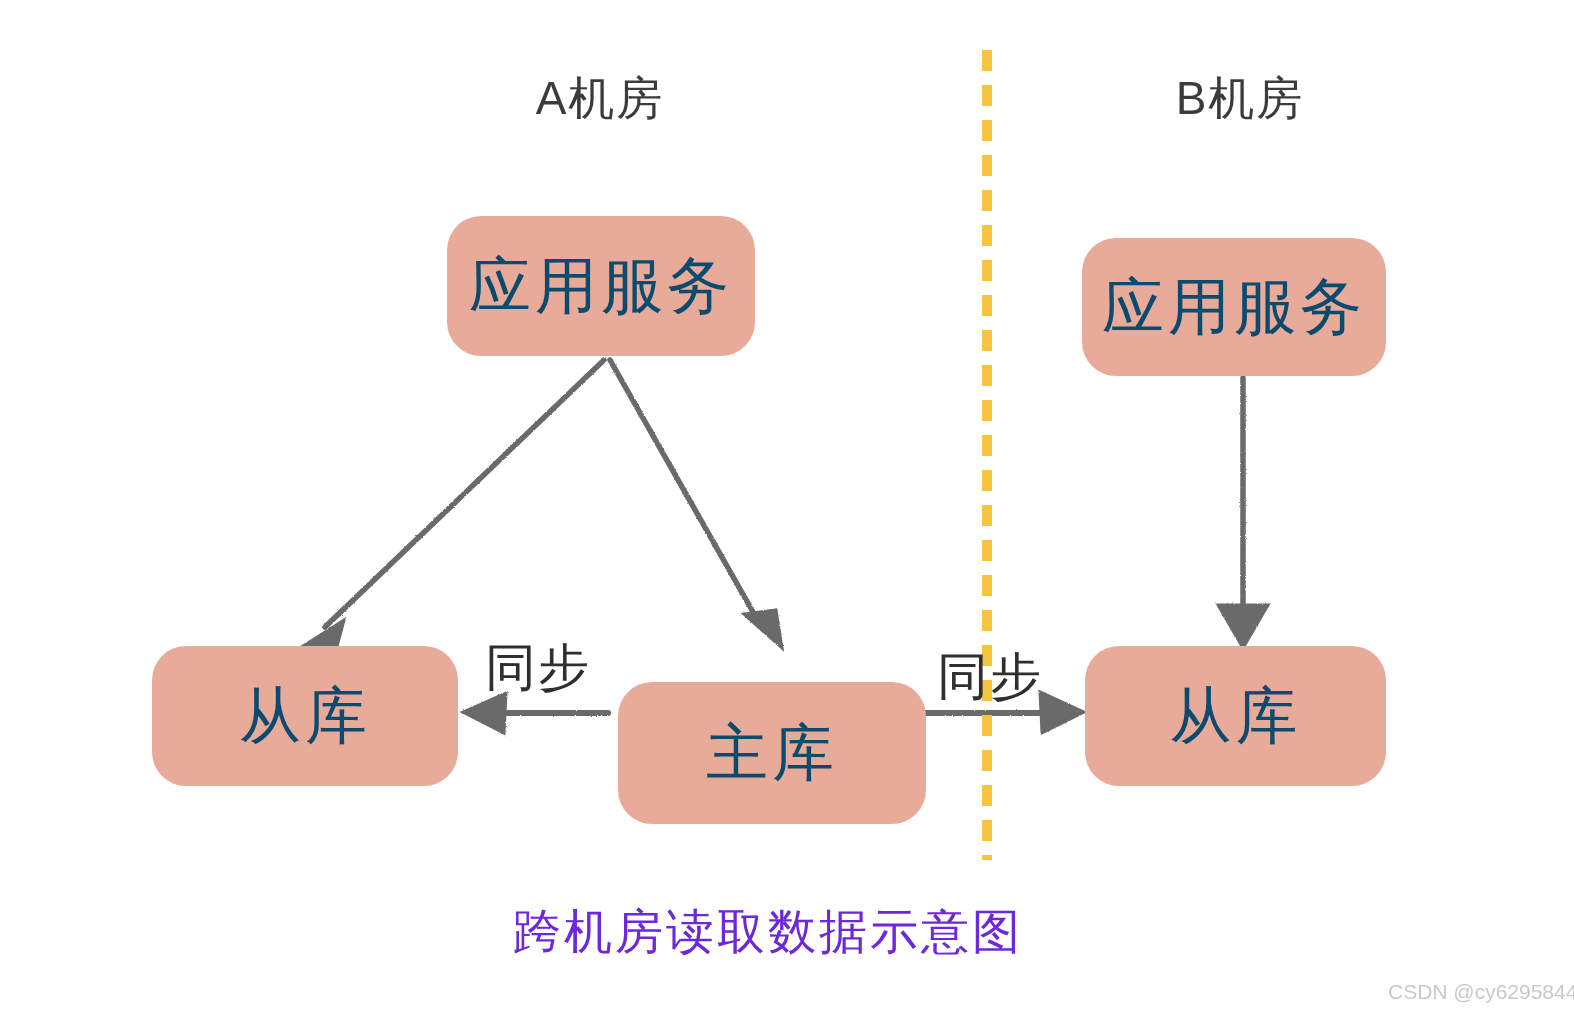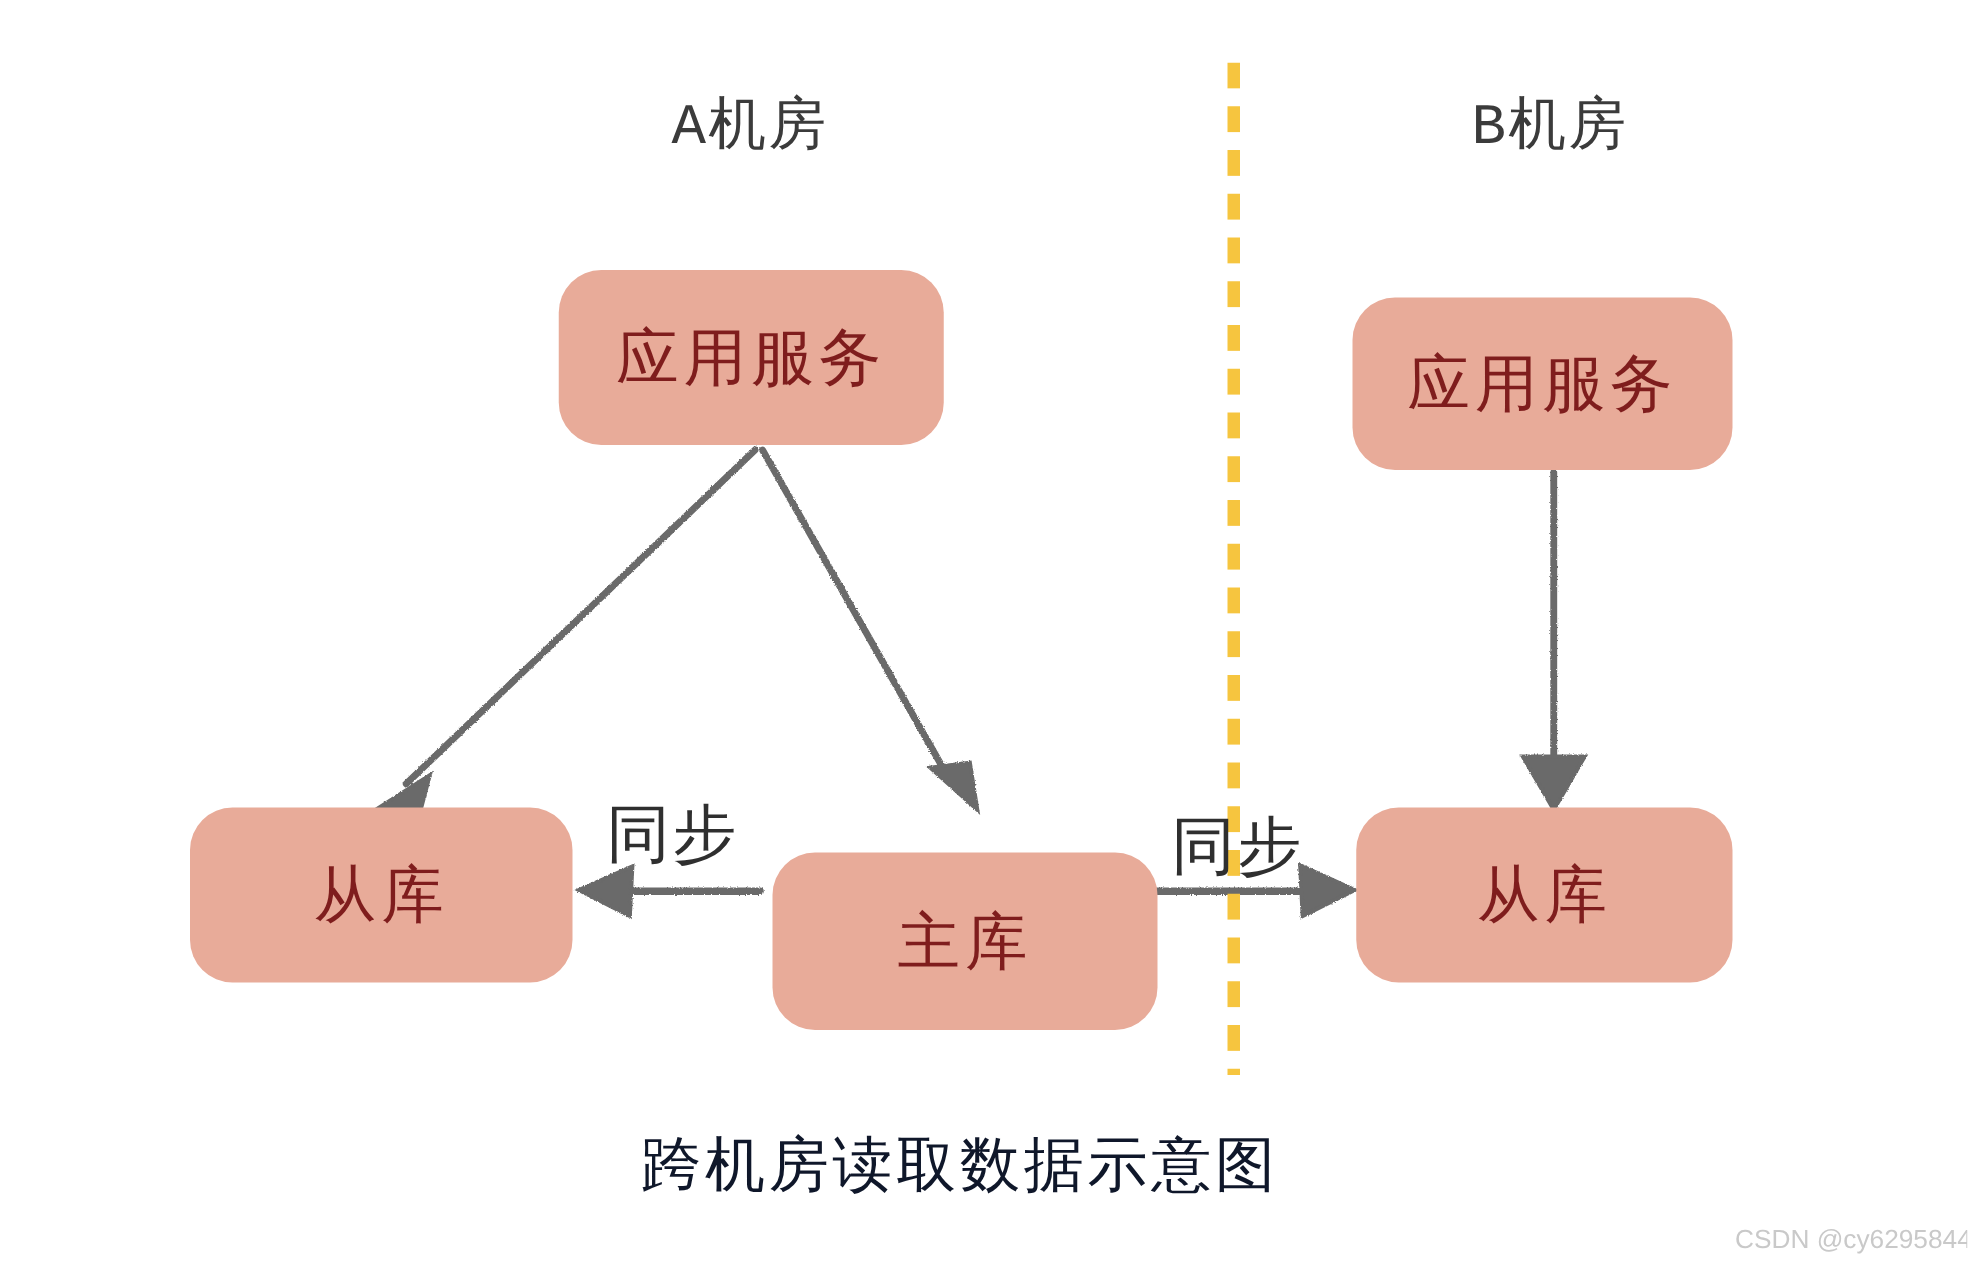--- a/index.html
+++ b/index.html
@@ -21,43 +21,43 @@
     position: absolute;
     left: 0;
     top: 0;
     width: 1574px;
     height: 1012px;
     pointer-events: none;
   }
 
   .zone-title {
     position: absolute;
-    font-family: Liberation Mono, monospace;
+    font-family: Liberation Sans, sans-serif;
     font-size: 46px;
     font-weight: 400;
     color: #3b3b3b;
     letter-spacing: 2px;
     white-space: nowrap;
     transform: translateX(-50%);
     text-align: center;
   }
 
   .node {
     position: absolute;
     background: #e8ab99;
     border-radius: 34px;
     display: flex;
     align-items: center;
     justify-content: center;
     box-sizing: border-box;
   }
   .node-label {
     font-family: "DejaVu Sans", sans-serif;
-    font-size: 50px;
-    color: #7f1d1d;
+    font-size: 62px;
+    color: #0c4a6e;
     letter-spacing: 4px;
     white-space: nowrap;
     line-height: 1;
   }
 
   .edge-label {
     position: absolute;
     font-family: "DejaVu Sans", sans-serif;
     font-size: 51px;
     color: #2f2f2f;
@@ -79,21 +79,21 @@
     );
     background-size: 100% 35px;
     background-repeat: repeat-y;
     transform: translateX(-50%);
   }
 
   .caption {
     position: absolute;
     font-family: "DejaVu Sans", sans-serif;
     font-size: 48px;
-    color: #0f172a;
+    color: #6d28d9;
     letter-spacing: 3px;
     white-space: nowrap;
     transform: translateX(-50%);
   }
 
   .watermark {
     position: absolute;
     font-family: "Liberation Sans", sans-serif;
     font-size: 21px;
     color: #c9c9c9;

